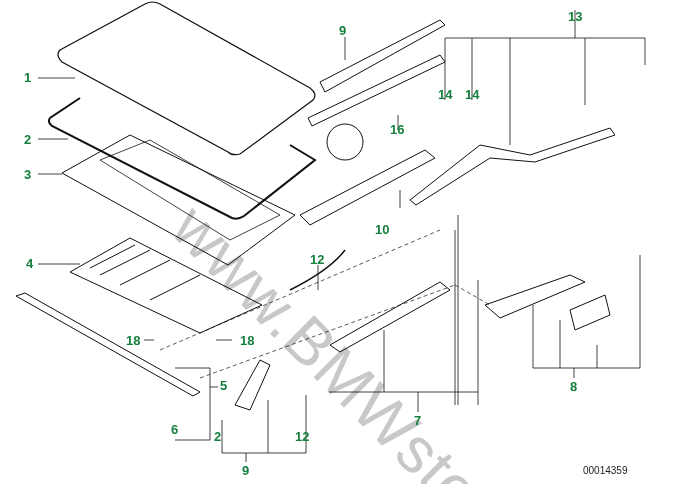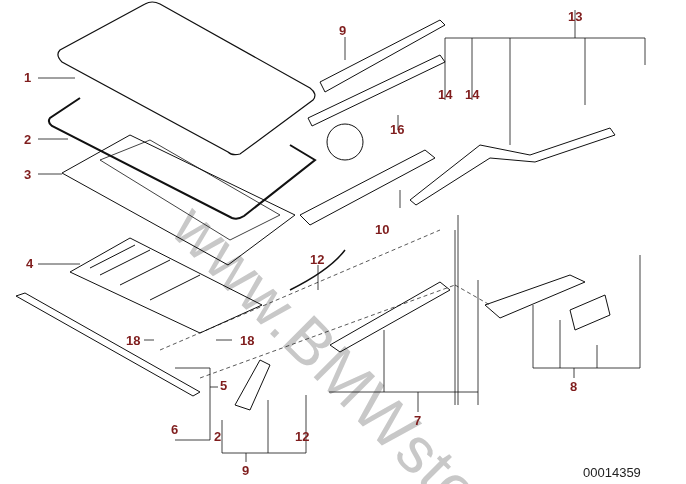--- a/index.html
+++ b/index.html
@@ -1,19 +1,19 @@
 <!DOCTYPE html>
 <html><head>
 <meta charset="utf-8">
 <style>
 html,body{margin:0;padding:0;background:#fff;}
 #stage{position:relative;width:686px;height:484px;overflow:hidden;background:#fff;font-family:"Liberation Sans",sans-serif;}
 svg{position:absolute;left:0;top:0;}
-.lbl{position:absolute;font-weight:bold;font-size:13px;color:#7f1d1d;line-height:1;}
-.ref{position:absolute;font-size:13px;color:#222;}
+.lbl{position:absolute;font-weight:bold;font-size:13px;color:#15803d;line-height:1;}
+.ref{position:absolute;font-size:10px;color:#222;}
 .wm{position:absolute;left:210px;top:190px;font-size:64px;color:#c8c8c8;transform:rotate(45deg);transform-origin:left top;white-space:nowrap;letter-spacing:1px;font-family:"Liberation Sans",sans-serif;}
 </style>
 </head>
 <body>
 
 <div id="stage">
   <div class="wm">www.BMWstore.pl</div>
 
   <svg width="686" height="484" fill="none" stroke="#111" stroke-width="1">
 

